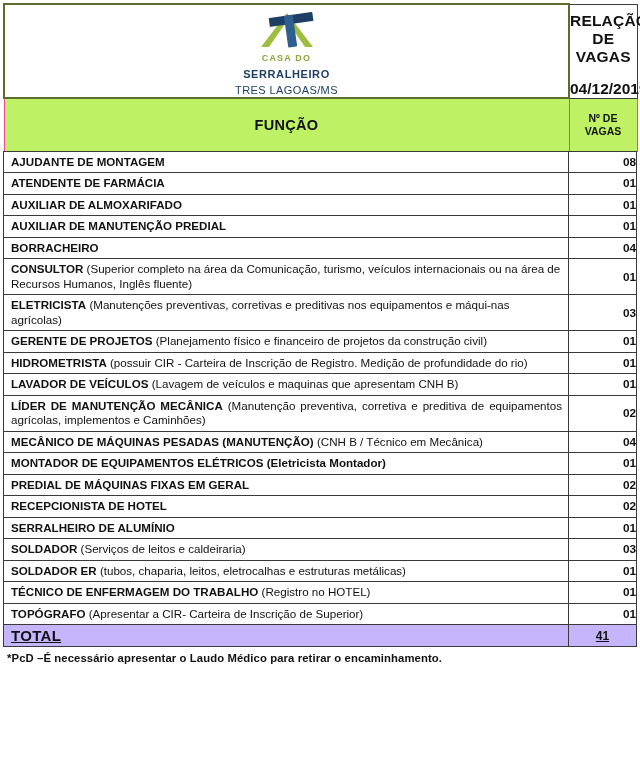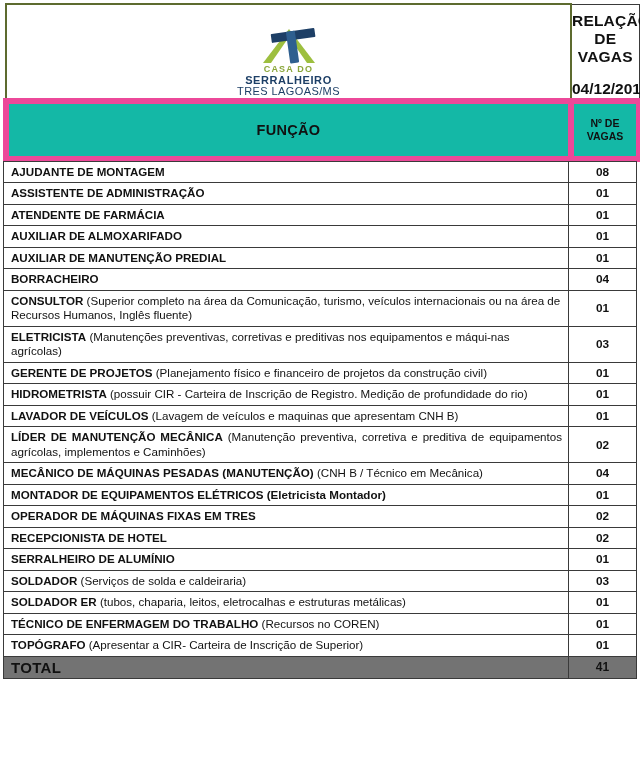--- a/index.html
+++ b/index.html
@@ -40,21 +40,21 @@
     border: 2px solid #5d6b2f !important;
     padding: 2px !important;
     height: 80px;
   }
   .logo-box {
     width: 100%;
     height: 100%;
     display: flex;
     flex-direction: column;
     align-items: center;
-    justify-content: flex-end;
+    justify-content: space-between;
     background: #fff;
   }
   .logo-mark {
     position: relative;
     width: 96px;
     height: 44px;
   }
   .logo-mark svg { display: block; }
   .logo-casa {
     font-size: 9px;
@@ -91,24 +91,24 @@
     padding-top: 7px;
   }
   .title-date {
     font-size: 15.5px;
     font-weight: bold;
     padding-top: 14px;
   }
 
   
   tr.colhead td {
-    background: #14b8a6;
+    background: #bef264;
     text-align: center;
     font-weight: bold;
-    border: 6px solid #ec4899;
+    border: 1px solid #ec4899;
     margin-top: 8px;
   }
   .colhead-funcao {
     font-size: 14.5px;
     height: 34px;
     letter-spacing: 0.3px;
   }
   .colhead-vagas {
     font-size: 10.5px;
     line-height: 13px;
@@ -124,28 +124,29 @@
   }
   .func.justify {
     text-align: justify;
     text-align-last: left;
   }
   .func b {
     font-weight: bold;
   }
   .vagas-col {
     width: 68px;
-    text-align: center;
+    text-align: right;
     font-size: 11.8px;
     font-weight: bold;
   }
 
   tr.total td {
-    background: #737373;
-    font-weight: bold;
+    background: #c4b5fd;
+    font-weight: bold;
+    text-decoration: underline;
   }
   .total-label {
     font-size: 15px;
     padding: 2px 6px 2px 7px !important;
     letter-spacing: 0.3px;
   }
   .total-value {
     font-size: 12px;
     text-align: center;
   }
@@ -206,24 +207,20 @@
     <colgroup>
       <col style="width:565px">
       <col style="width:68px">
     </colgroup>
     <tbody id="rows-body">
         <tr>
           <td class="func"><b>AJUDANTE DE MONTAGEM</b></td>
           <td class="vagas-col">08</td>
         </tr>
         <tr>
-          <td class="func"><b>ASSISTENTE DE ADMINISTRAÇÃO</b></td>
-          <td class="vagas-col">01</td>
-        </tr>
-        <tr>
           <td class="func"><b>ATENDENTE DE FARMÁCIA</b></td>
           <td class="vagas-col">01</td>
         </tr>
         <tr>
           <td class="func"><b>AUXILIAR DE ALMOXARIFADO</b></td>
           <td class="vagas-col">01</td>
         </tr>
         <tr>
           <td class="func"><b>AUXILIAR DE MANUTENÇÃO PREDIAL</b></td>
           <td class="vagas-col">01</td>
@@ -258,48 +255,49 @@
         </tr>
         <tr>
           <td class="func"><b>MECÂNICO DE MÁQUINAS PESADAS (MANUTENÇÃO)</b><span> (CNH B / Técnico em Mecânica)</span></td>
           <td class="vagas-col">04</td>
         </tr>
         <tr>
           <td class="func"><b>MONTADOR DE EQUIPAMENTOS ELÉTRICOS (Eletricista Montador)</b></td>
           <td class="vagas-col">01</td>
         </tr>
         <tr>
-          <td class="func"><b>OPERADOR DE MÁQUINAS FIXAS EM TRES</b></td>
+          <td class="func"><b>PREDIAL DE MÁQUINAS FIXAS EM GERAL</b></td>
           <td class="vagas-col">02</td>
         </tr>
         <tr>
           <td class="func"><b>RECEPCIONISTA DE HOTEL</b></td>
           <td class="vagas-col">02</td>
         </tr>
         <tr>
           <td class="func"><b>SERRALHEIRO DE ALUMÍNIO</b></td>
           <td class="vagas-col">01</td>
         </tr>
         <tr>
-          <td class="func"><b>SOLDADOR</b><span> (Serviços de solda e caldeiraria)</span></td>
+          <td class="func"><b>SOLDADOR</b><span> (Serviços de leitos e caldeiraria)</span></td>
           <td class="vagas-col">03</td>
         </tr>
         <tr>
           <td class="func"><b>SOLDADOR ER</b><span> (tubos, chaparia, leitos, eletrocalhas e estruturas metálicas)</span></td>
           <td class="vagas-col">01</td>
         </tr>
         <tr>
-          <td class="func"><b>TÉCNICO DE ENFERMAGEM DO TRABALHO</b><span> (Recursos no COREN)</span></td>
+          <td class="func"><b>TÉCNICO DE ENFERMAGEM DO TRABALHO</b><span> (Registro no HOTEL)</span></td>
           <td class="vagas-col">01</td>
         </tr>
         <tr>
           <td class="func"><b>TOPÓGRAFO</b><span> (Apresentar a CIR- Carteira de Inscrição de Superior)</span></td>
           <td class="vagas-col">01</td>
         </tr>
         <tr class="total">
           <td class="total-label">TOTAL</td>
           <td class="total-value">41</td>
         </tr>
       </tbody>
   </table>
 
+  <div class="footnote">*PcD –É necessário apresentar o Laudo Médico para retirar o encaminhamento.</div>
 
 </div>
 
 </body></html>

